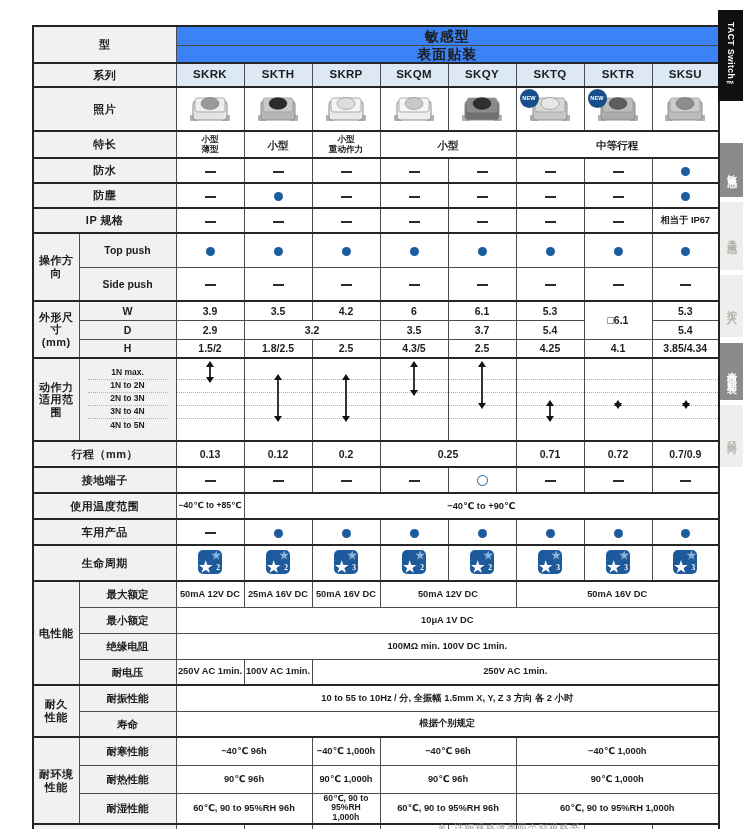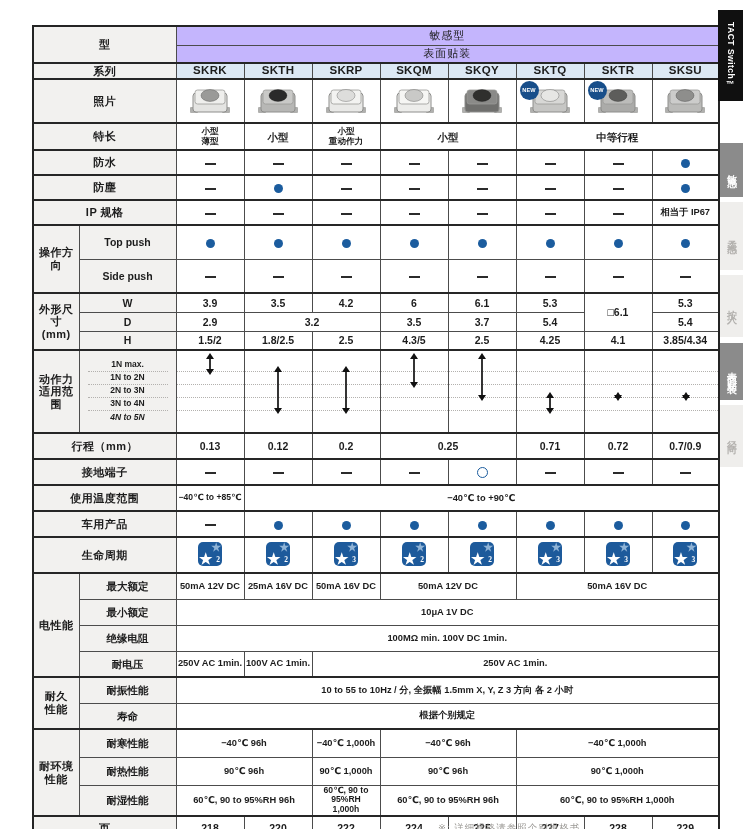--- a/index.html
+++ b/index.html
@@ -8,33 +8,33 @@
   
   #tablewrap{position:absolute;left:32px;top:25px;}
   table{border-collapse:collapse;table-layout:fixed;border:2px solid #242424;border-bottom-width:3px;}
   td{border:1px solid #4c4c4c;padding:0 1px;text-align:center;vertical-align:middle;
      font-size:10.5px;font-weight:600;white-space:pre-line;line-height:1.15;}
   tr.sec td{border-top:2px solid #262626;}
   td.sec{border-top:2px solid #262626;}
   td.blue{background:#dce8f4;}
   td.lab{background:#f2f1ef;font-size:11px;font-weight:600;letter-spacing:.5px;}
   td.slab{background:#f2f1ef;font-size:10.5px;font-weight:600;}
-  td.band{background:#c4b5fd;font-size:11px;font-weight:400;letter-spacing:1px;}
+  td.band{background:#3b82f6;font-size:14px;font-weight:700;letter-spacing:1px;}
   td.series{background:#dce8f4;font-size:11.5px;font-weight:700;letter-spacing:.3px;}
   td.val{font-weight:600;}
   .sz-s{font-size:9.3px;font-weight:600;}
   .sz-xs{font-size:8.6px;font-weight:600;}
   .dash{display:inline-block;width:11px;height:2px;background:#2b2b2b;vertical-align:middle;}
   .dot{display:inline-block;width:9px;height:9px;border-radius:50%;background:#1b5c9e;vertical-align:middle;}
   .ring{display:inline-block;width:9px;height:9px;border-radius:50%;border:1.6px solid #1b5c9e;background:#fff;vertical-align:middle;}
   
   .fstripes{display:flex;flex-direction:column;height:65px;}
   .fstripes div{height:13px;box-sizing:border-box;border-bottom:1px dotted #b3b1ae;
       font-size:8.5px;font-weight:600;display:flex;align-items:center;justify-content:center;}
-  .fstripes div:last-child{border-bottom:none;font-style:italic;}
+  .fstripes div:last-child{border-bottom:none;}
   td.fcell{position:relative;padding:0;}
   td.fcell svg{position:absolute;left:0;top:0;}
   
   td.photo{position:relative;}
   .newbadge{position:absolute;left:3px;top:1px;width:19px;height:19px;border-radius:50%;
       background:#174e8a;color:#fff;font-size:5.6px;font-weight:700;display:flex;
       align-items:center;justify-content:center;letter-spacing:.2px;z-index:2;}
   
   .life{position:relative;display:inline-block;width:24px;height:24px;border-radius:5px;background:#1d5a9b;}
   .life .star1{position:absolute;left:1px;bottom:-1px;color:#fff;font-size:15px;line-height:1;}
@@ -70,21 +70,21 @@
         <col style="width:67px">
     </colgroup>
     <thead>
         <tr style="height: 19px;">
           <td class="blue lab" rowspan="2" colspan="2">型</td>
           <td class="band" colspan="8">敏感型</td>
         </tr>
         <tr style="height: 18px;">
           <td class="band" colspan="8">表面贴装</td>
         </tr>
-        <tr class="sec" style="height: 16px;">
+        <tr class="sec" style="height: 24px;">
           <td class="blue lab" colspan="2">系列</td>
           <td class="series">SKRK</td>
           <td class="series">SKTH</td>
           <td class="series">SKRP</td>
           <td class="series">SKQM</td>
           <td class="series">SKQY</td>
           <td class="series">SKTQ</td>
           <td class="series">SKTR</td>
           <td class="series">SKSU</td>
         </tr>

